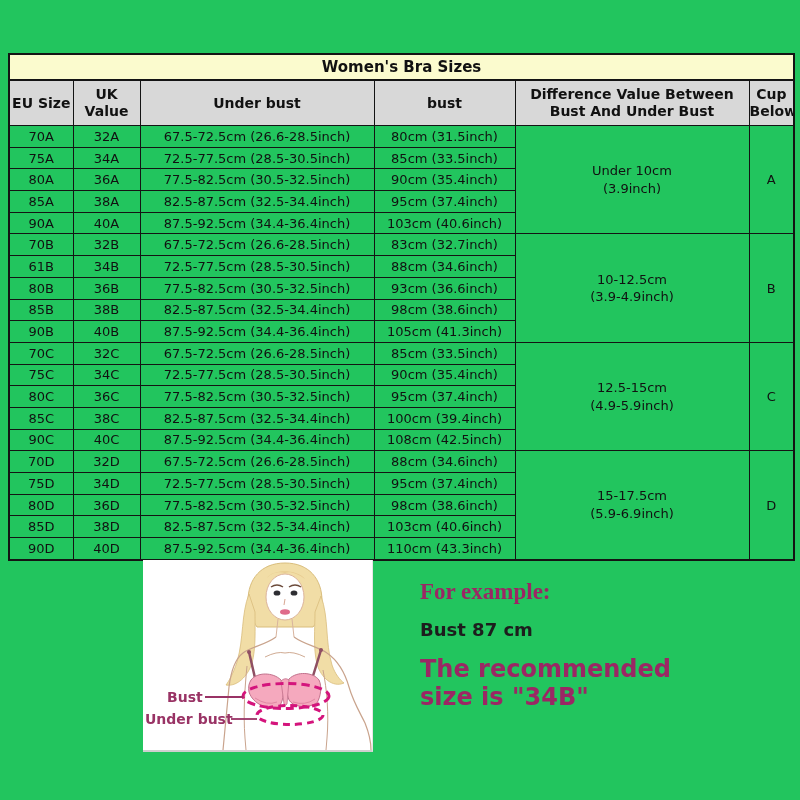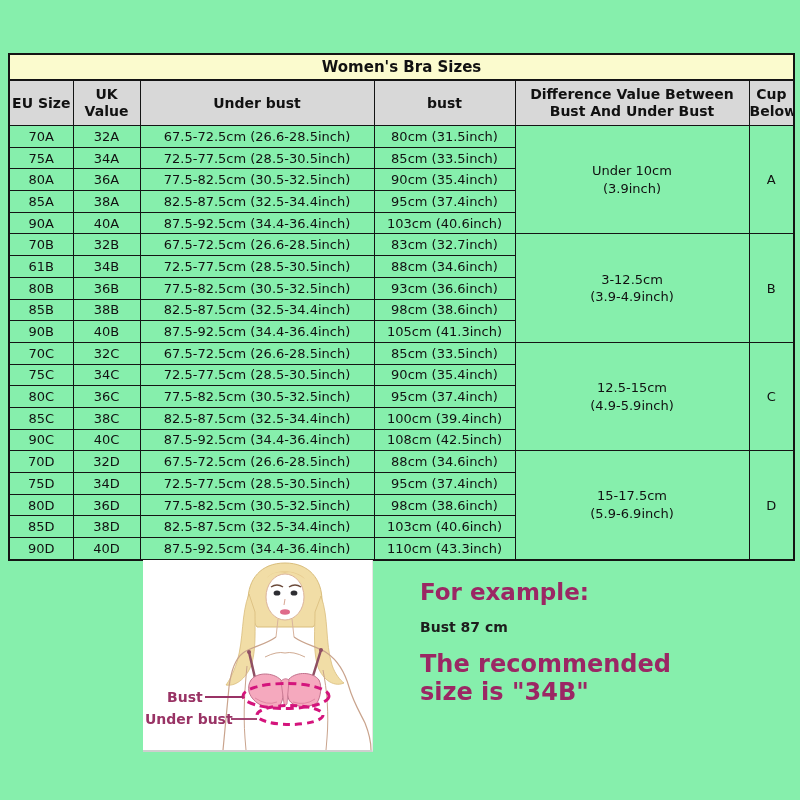--- a/index.html
+++ b/index.html
@@ -1,18 +1,18 @@
 <!DOCTYPE html>
 <html style="--title-bg: #FBFBCE; --header-bg: #D8D8D8; --accent-magenta: #9B2764; --label-magenta: #993365; --dash-pink: #D4147C; --bra-pink: #F5A9BE;"><head>
 <meta charset="utf-8">
 <style>
   html,body{margin:0;padding:0;background:#fff;}
   body{width:800px;height:800px;position:relative;overflow:hidden;
        font-family:"DejaVu Sans","Liberation Sans",sans-serif;color:#111;}
-  .page{position:absolute;inset:0;background:#86efac;}
+  .page{position:absolute;inset:0;background:#22c55e;}
 
   
   table.sizes{position:absolute;left:8px;top:53px;width:785px;
       border-collapse:collapse;table-layout:fixed;border:2px solid #141414;}
   table.sizes td{border:1px solid #141414;text-align:center;vertical-align:middle;
       padding:0;overflow:hidden;white-space:nowrap;}
   tr.title-row td{background:var(--title-bg,#FBFBCE);font-weight:bold;font-size:15px;
       height:24px;border-bottom:2px solid #141414;}
   tr.header-row td{background:var(--header-bg,#D8D8D8);font-weight:bold;font-size:14px;
       height:44px;line-height:1.18;white-space:normal;}
@@ -25,22 +25,22 @@
   .illus{position:absolute;left:143px;top:560px;width:229px;height:190px;background:#fff;
       border-right:1px solid #e6e6e6;border-bottom:2px solid #cfcfcf;}
   .illus svg{display:block;}
   .measure{fill:none;stroke:var(--dash-pink,#D4147C);stroke-width:3;}
   .diag-label{fill:var(--label-magenta,#993365);font-family:"DejaVu Sans","Liberation Sans",sans-serif;
       font-size:14px;font-weight:bold;}
   .pointer{stroke:var(--label-magenta,#993365);stroke-width:1.8;}
 
   
   .example{position:absolute;left:420px;top:579px;width:370px;}
-  .ex-heading{color:var(--accent-magenta,#9B2764);font-weight:bold;font-size:23px;margin:0;}
-  .ex-sub{color:#1d1d1d;font-weight:bold;font-size:14px;line-height:1.3;margin-top:13px;}
+  .ex-heading{color:var(--accent-magenta,#9B2764);font-weight:bold;font-size:23px;margin:0;font-family:Liberation Serif, serif;}
+  .ex-sub{color:#1d1d1d;font-weight:bold;font-size:18px;line-height:1.3;margin-top:13px;}
   .ex-sub div{margin:0;}
   .ex-rec{color:var(--accent-magenta,#9B2764);font-weight:bold;font-size:24px;
       line-height:1.16;margin-top:15px;max-width:252px;}
 </style>
 </head>
 <body>
 
 <div class="page">
 
   <table class="sizes">
@@ -102,21 +102,21 @@
         <td>87.5-92.5cm (34.4-36.4inch)</td>
         <td>103cm (40.6inch)</td>
       </tr>
 
       <tr>
         <td>70B</td>
         <td>32B</td>
         <td>67.5-72.5cm (26.6-28.5inch)</td>
         <td>83cm (32.7inch)</td>
         <td class="diff" rowspan="5">
-          <span class="dline">3-12.5cm</span>
+          <span class="dline">10-12.5cm</span>
           <span class="dline">(3.9-4.9inch)</span>
         </td>
         <td class="cup" rowspan="5">B</td>
       </tr>
       <tr>
         <td>61B</td>
         <td>34B</td>
         <td>72.5-77.5cm (28.5-30.5inch)</td>
         <td>88cm (34.6inch)</td>
       </tr>

